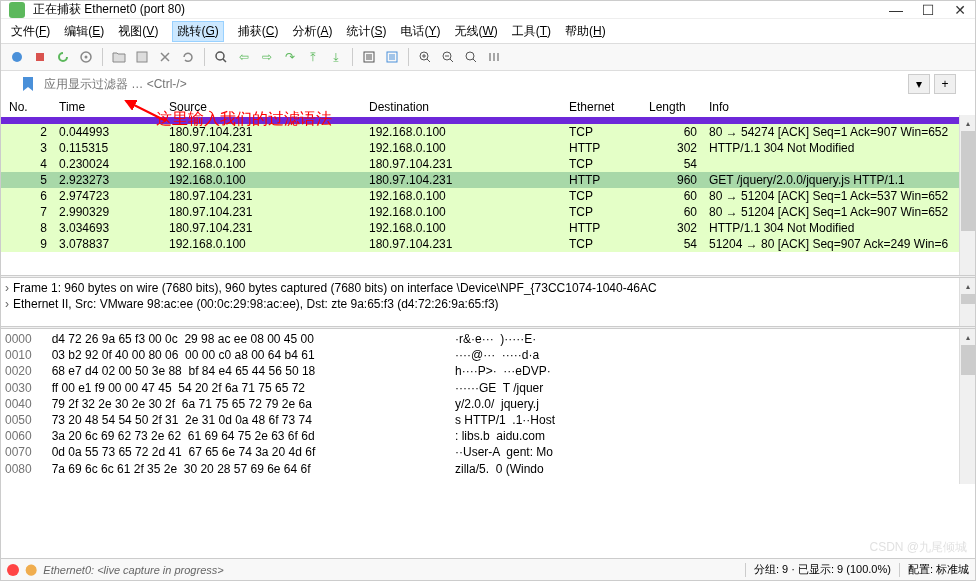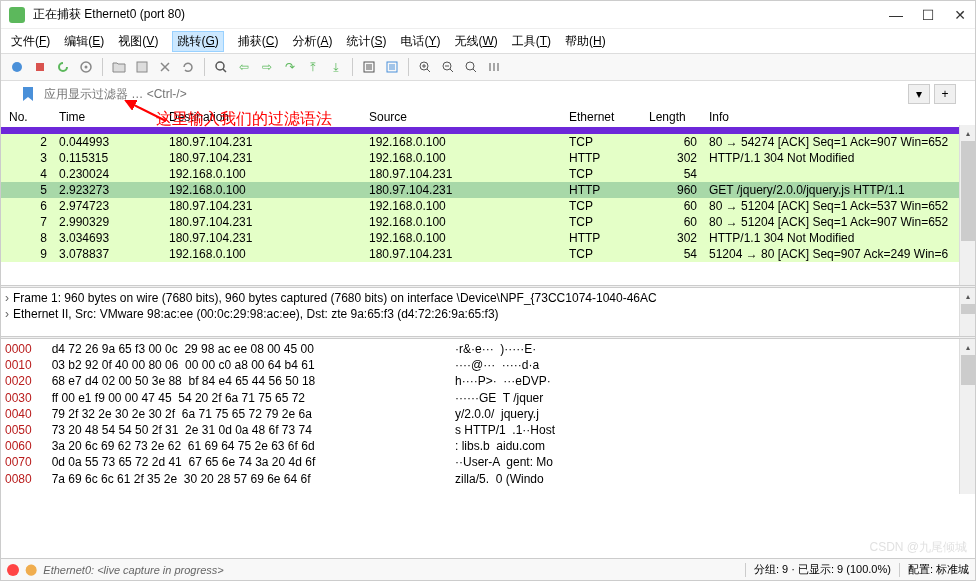--- a/index.html
+++ b/index.html
@@ -1,17 +1,17 @@
 <!DOCTYPE html>
 <html><head>
 <meta charset="utf-8">
 <style>
 * { box-sizing: border-box; margin: 0; padding: 0; font-family: "Microsoft YaHei", "Segoe UI", sans-serif; }
 body { background: #fff; font-size: 12px; color: #000; width: 976px; height: 581px; overflow: hidden; border: 1px solid #ccc; position: relative; }
-.titlebar { height: 28px; display: flex; align-items: center; padding: 0 8px; background: #fff; border-bottom: 1px solid #eee; }
+.titlebar { height: 18px; display: flex; align-items: center; padding: 0 8px; background: #fff; border-bottom: 1px solid #eee; }
 .titlebar .logo { width: 16px; height: 16px; background: #5cb85c; border-radius: 3px; margin-right: 8px; }
 .titlebar .title { flex: 1; font-size: 12px; }
 .winbtns { display: flex; gap: 18px; }
 .winbtn { width: 14px; height: 14px; display: flex; align-items: center; justify-content: center; font-size: 14px; cursor: pointer; color: #333; }
 .menubar { height: 24px; display: flex; align-items: center; gap: 14px; padding: 0 10px; font-size: 12px; }
 .menu-item { cursor: pointer; }
 .menu-item .key { text-decoration: underline; }
 .menu-highlight { background: #cce8ff; padding: 1px 4px; border: 1px solid #99d1ff; }
 .toolbar { height: 28px; display: flex; align-items: center; gap: 3px; padding: 2px 6px; border-top: 1px solid #ddd; border-bottom: 1px solid #ddd; background: #f8f8f8; }
 .tbtn { width: 20px; height: 20px; border: 1px solid transparent; display: flex; align-items: center; justify-content: center; cursor: pointer; font-size: 12px; }
@@ -35,21 +35,21 @@
 .len-col { text-align: right; padding-right: 8px !important; }
 
 .splitter { height: 3px; background: #f0f0f0; border-top: 1px solid #ccc; border-bottom: 1px solid #ccc; cursor: row-resize; }
 
 .details-pane { font-family: Consolas, monospace; font-size: 12px; padding: 2px 4px; background: #fff; overflow: hidden; position: relative; }
 .detail-line { white-space: nowrap; padding: 1px 0; }
 .detail-expand { color: #666; margin-right: 4px; }
 
 .hex-pane { font-family: Consolas, monospace; font-size: 12px; padding: 2px 4px; background: #fff; overflow: hidden; white-space: pre; line-height: 1.35; }
 .hex-line { display: flex; }
-.hex-offset { color: #b91c1c; width: 40px; }
+.hex-offset { color: #737373; width: 40px; }
 .hex-bytes { width: 400px; }
 .hex-ascii { }
 
 .scrollbar-v { position: absolute; right: 0; width: 16px; background: #f0f0f0; border-left: 1px solid #ddd; }
 .scroll-btn { width: 16px; height: 16px; background: #f0f0f0; display: flex; align-items: center; justify-content: center; font-size: 8px; color: #555; }
 .scroll-thumb { background: #ccc; width: 14px; margin: 0 1px; }
 
 .statusbar { height: 22px; display: flex; align-items: center; padding: 0 6px; border-top: 1px solid #ccc; font-size: 11px; background: #f8f8f8; position: absolute; bottom: 0; left: 0; right: 0; }
 .status-icon { width: 12px; height: 12px; border-radius: 50%; background: #ff4444; margin-right: 6px; }
 .status-sep { width: 1px; height: 14px; background: #ccc; margin: 0 8px; }
@@ -200,22 +200,22 @@
   <path d="M45 25 L5 5" stroke="#ff0000" stroke-width="2" fill="none" marker-end="url(#ah)"></path>
 </svg>
 <div class="annotation">这里输入我们的过滤语法</div>
 
 <div class="panes-container">
 
 <div class="pkt-pane">
   <div class="pkt-header">
     <div>No.</div>
     <div>Time</div>
+    <div>Source</div>
     <div>Destination</div>
-    <div>Source</div>
     <div>Ethernet</div>
     <div>Length</div>
     <div>Info</div>
   </div>
   <div class="pkt-list" id="pkt-list">
         <div class="pkt-row row-green">
           <div class="num-col">2</div>
           <div>0.044993</div>
           <div>180.97.104.231</div>
           <div>192.168.0.100</div>

